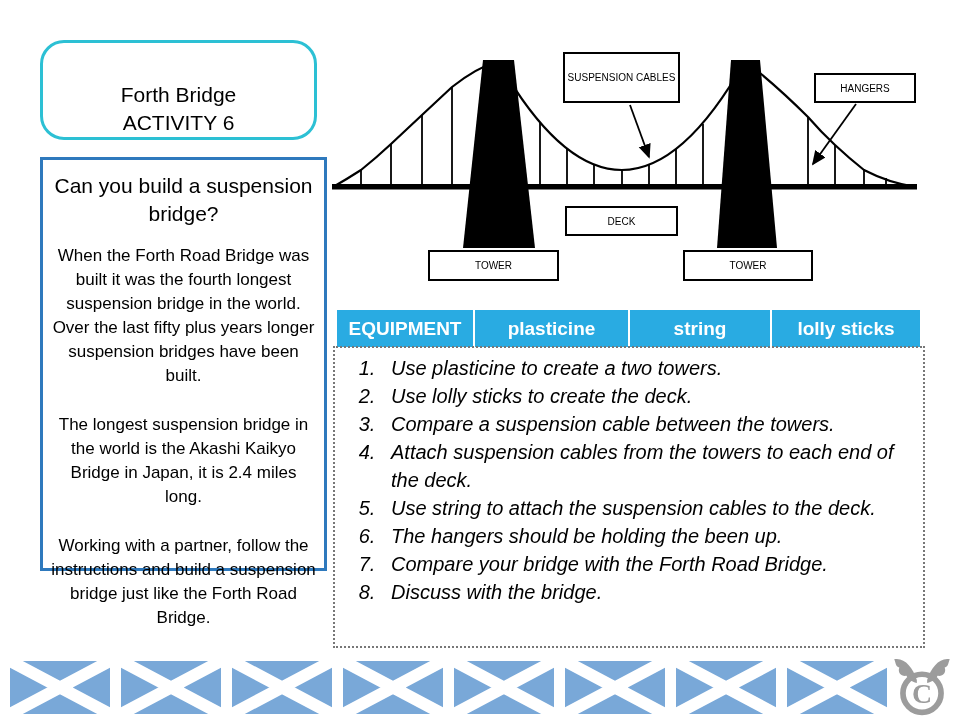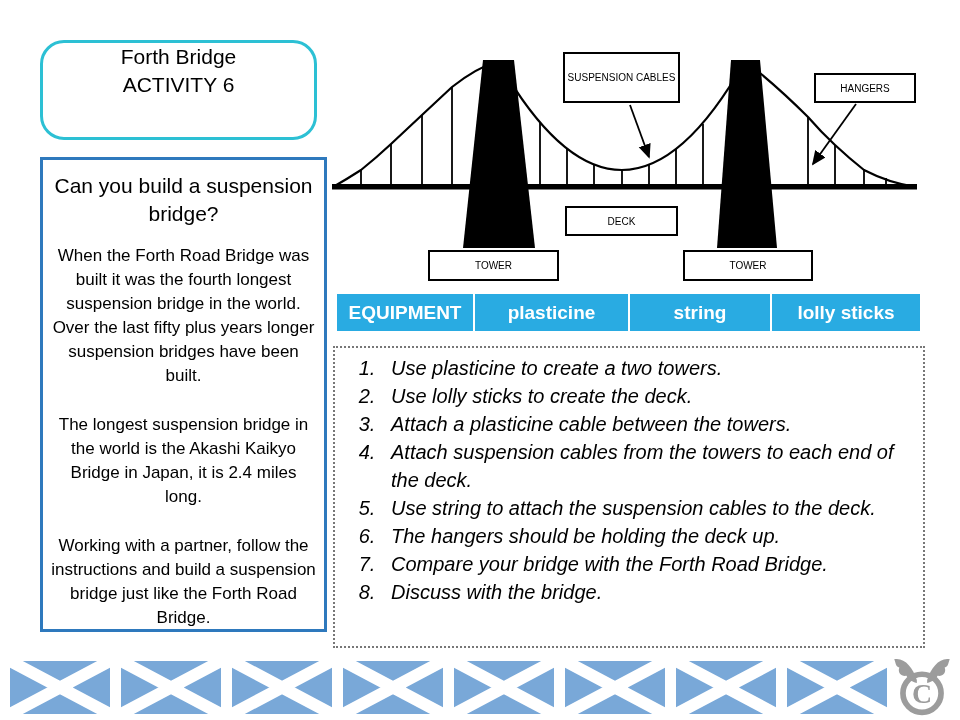--- a/index.html
+++ b/index.html
@@ -6,47 +6,47 @@
   body{
     width:960px;height:720px;position:relative;overflow:hidden;
     background:#ffffff;
     font-family:"Liberation Sans", sans-serif;
     color:#000;
   }
   
   .title-box{
     position:absolute;left:40px;top:40px;width:277px;height:100px;
     border:3.5px solid #2CC0D4;border-radius:24px;box-sizing:border-box;
-    display:flex;flex-direction:column;align-items:center;justify-content:flex-start;
+    display:flex;flex-direction:column;align-items:center;justify-content:flex-end;
     font-size:21px;line-height:28px;text-align:center;
   }
   
   .intro-box{
-    position:absolute;left:40px;top:157px;width:287px;height:475px;
+    position:absolute;left:40px;top:157px;width:287px;height:414px;
     border:3px solid #2E79BD;box-sizing:border-box;
     padding:10px 8px;text-align:center;
   }
   .intro-heading{font-size:21px;line-height:28px;font-weight:400;margin:2px 0 16px;}
   .intro-box p{font-size:17px;line-height:24px;margin:0 0 25px;}
   
   .diagram{position:absolute;left:330px;top:40px;width:592px;height:248px;}
   .diagram svg.bridge{position:absolute;left:0;top:0;}
   .dlabel{
     position:absolute;background:#fff;border:2px solid #000;box-sizing:border-box;
     display:flex;align-items:center;justify-content:center;text-align:center;
     font-size:10px;line-height:19px;
   }
   .lbl-cables{left:233px;top:12px;width:117px;height:51px;}
   .lbl-hangers{left:484px;top:33px;width:102px;height:30px;}
   .lbl-deck{left:235px;top:166px;width:113px;height:30px;}
   .lbl-tower-left{left:98px;top:210px;width:131px;height:31px;}
   .lbl-tower-right{left:353px;top:210px;width:130px;height:31px;}
   
   .equipment-bar{
-    position:absolute;left:337px;top:294px;width:583px;height:37px;
+    position:absolute;left:337px;top:310px;width:583px;height:37px;
     display:grid;grid-template-columns:136px 153px 140px 148px;gap:2px;
   }
   .equipment-cell{
     background:#29ABE2;color:#fff;font-weight:bold;font-size:19px;
     display:flex;align-items:center;justify-content:center;
   }
   
   .instructions-box{
     position:absolute;left:333px;top:346px;width:592px;height:302px;
     border:2.5px dotted #777;box-sizing:border-box;padding:6px 10px 0 6px;
@@ -129,24 +129,24 @@
   <div class="equipment-cell">EQUIPMENT</div>
   <div class="equipment-cell">plasticine</div>
   <div class="equipment-cell">string</div>
   <div class="equipment-cell">lolly sticks</div>
 </div>
 
 <div class="instructions-box">
   <ol>
     <li>Use plasticine to create a two towers.</li>
     <li>Use lolly sticks to create the deck.</li>
-    <li>Attach a plasticine cable between the towers.</li>
+    <li>Compare a suspension cable between the towers.</li>
     <li>Attach suspension cables from the towers to each end of the deck.</li>
     <li>Use string to attach the suspension cables to the deck.</li>
-    <li>The hangers should be holding the deck up.</li>
+    <li>The hangers should be holding the been up.</li>
     <li>Compare your bridge with the Forth Road Bridge.</li>
     <li>Discuss with the bridge.</li>
   </ol>
 </div>
 
 <div class="flags-row">
   <svg class="flag" viewBox="0 0 100 53">
     <rect width="100" height="53" fill="#79A8D8"></rect>
     <path d="M0,0 L100,53 M100,0 L0,53" stroke="#ffffff" stroke-width="12"></path>
   </svg>

